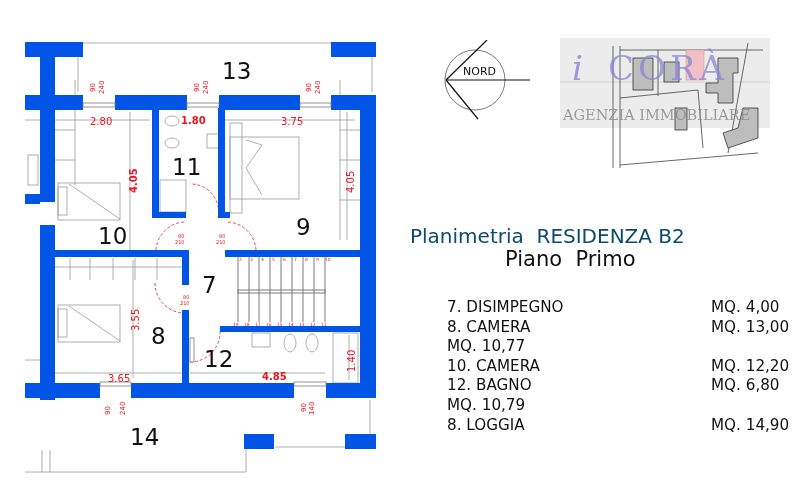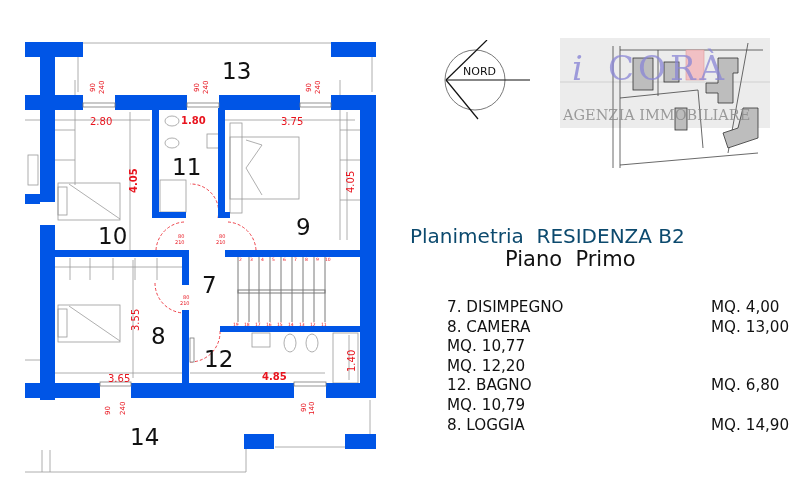--- a/index.html
+++ b/index.html
@@ -274,20 +274,21 @@
       <span class="area">MQ. 4,00</span>
     </div>
   <div class="row">
       <span class="name">8. CAMERA</span>
       <span class="area">MQ. 13,00</span>
     </div>
   <div class="row">
       <span class="area">MQ. 10,77</span>
     </div>
   <div class="row">
+      <span class="name">10. CAMERA</span>
       <span class="area">MQ. 12,20</span>
     </div>
   <div class="row">
       <span class="name">12. BAGNO</span>
       <span class="area">MQ. 6,80</span>
     </div>
   <div class="row">
       <span class="area">MQ. 10,79</span>
     </div>
   <div class="row">

